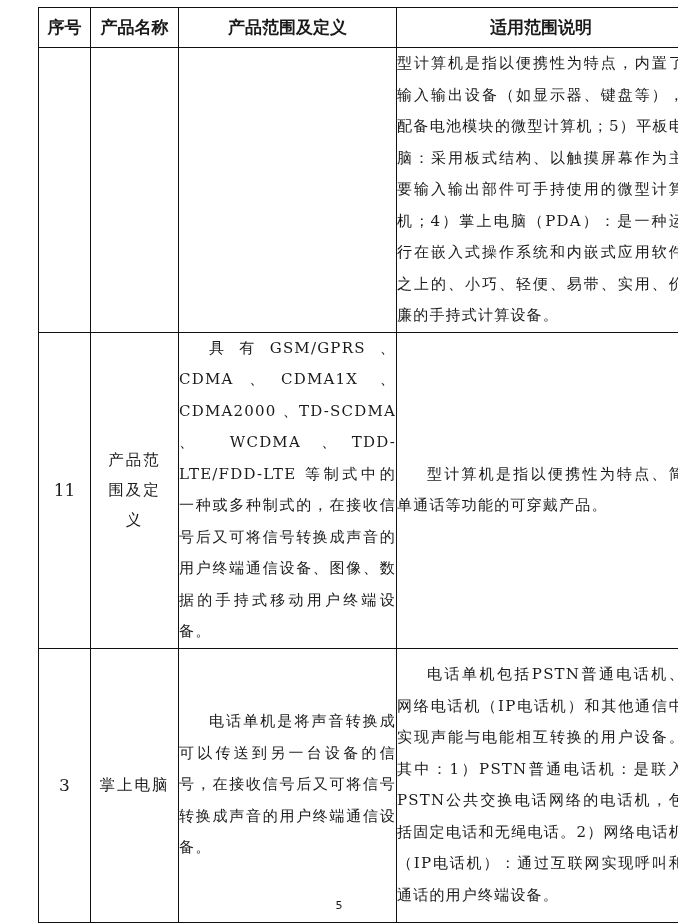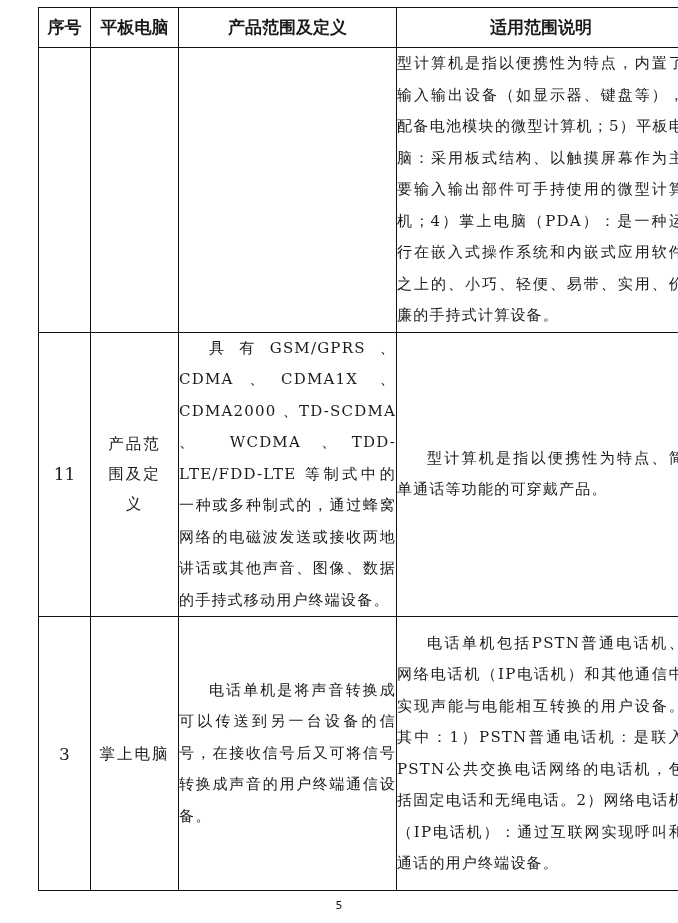--- a/index.html
+++ b/index.html
@@ -28,41 +28,41 @@
 <table class="doc">
   <colgroup>
     <col style="width:52px">
       <col style="width:88px">
       <col style="width:218px">
       <col style="width:289px">
   </colgroup>
   <thead>
     <tr>
       <th>序号</th>
-      <th>平板电脑</th>
+      <th>产品名称</th>
       <th>产品范围及定义</th>
       <th>适用范围说明</th>
     </tr>
   </thead>
   <tbody>
     <tr class="r10">
       <td class="num"></td>
       <td class="name"></td>
       <td class="txt"></td>
       <td class="txt">
           <p>型计算机是指以便携性为特点，内置了输入输出设备（如显示器、键盘等），配备电池模块的微型计算机；5）平板电脑：采用板式结构、以触摸屏幕作为主要输入输出部件可手持使用的微型计算机；4）掌上电脑（PDA）：是一种运行在嵌入式操作系统和内嵌式应用软件之上的、小巧、轻便、易带、实用、价廉的手持式计算设备。</p>
         </td>
     </tr>
     <tr class="r11">
       <td class="num">11</td>
       <td class="name">
           <div style="width:66px;margin:0 auto;">产品范围及定义</div>
         </td>
       <td class="txt">
-          <p class="indent">具有GSM/GPRS、CDMA、CDMA1X 、 CDMA2000 、TD-SCDMA 、 WCDMA 、TDD-LTE/FDD-LTE 等制式中的一种或多种制式的，通过蜂窝网络的电磁波发送或接收两地讲话或其他声音、图像、数据的手持式移动用户终端设备。</p>
+          <p class="indent">具有GSM/GPRS、CDMA、CDMA1X 、 CDMA2000 、TD-SCDMA 、 WCDMA 、TDD-LTE/FDD-LTE 等制式中的一种或多种制式的，在接收信号后又可将信号转换成声音的用户终端通信设备、图像、数据的手持式移动用户终端设备。</p>
         </td>
       <td class="txt">
           <p class="indent">型计算机是指以便携性为特点、简单通话等功能的可穿戴产品。</p>
         </td>
     </tr>
     <tr class="r12">
       <td class="num">3</td>
       <td class="name">掌上电脑</td>
       <td class="txt">
           <p class="indent">电话单机是将声音转换成可以传送到另一台设备的信号，在接收信号后又可将信号转换成声音的用户终端通信设备。</p>

